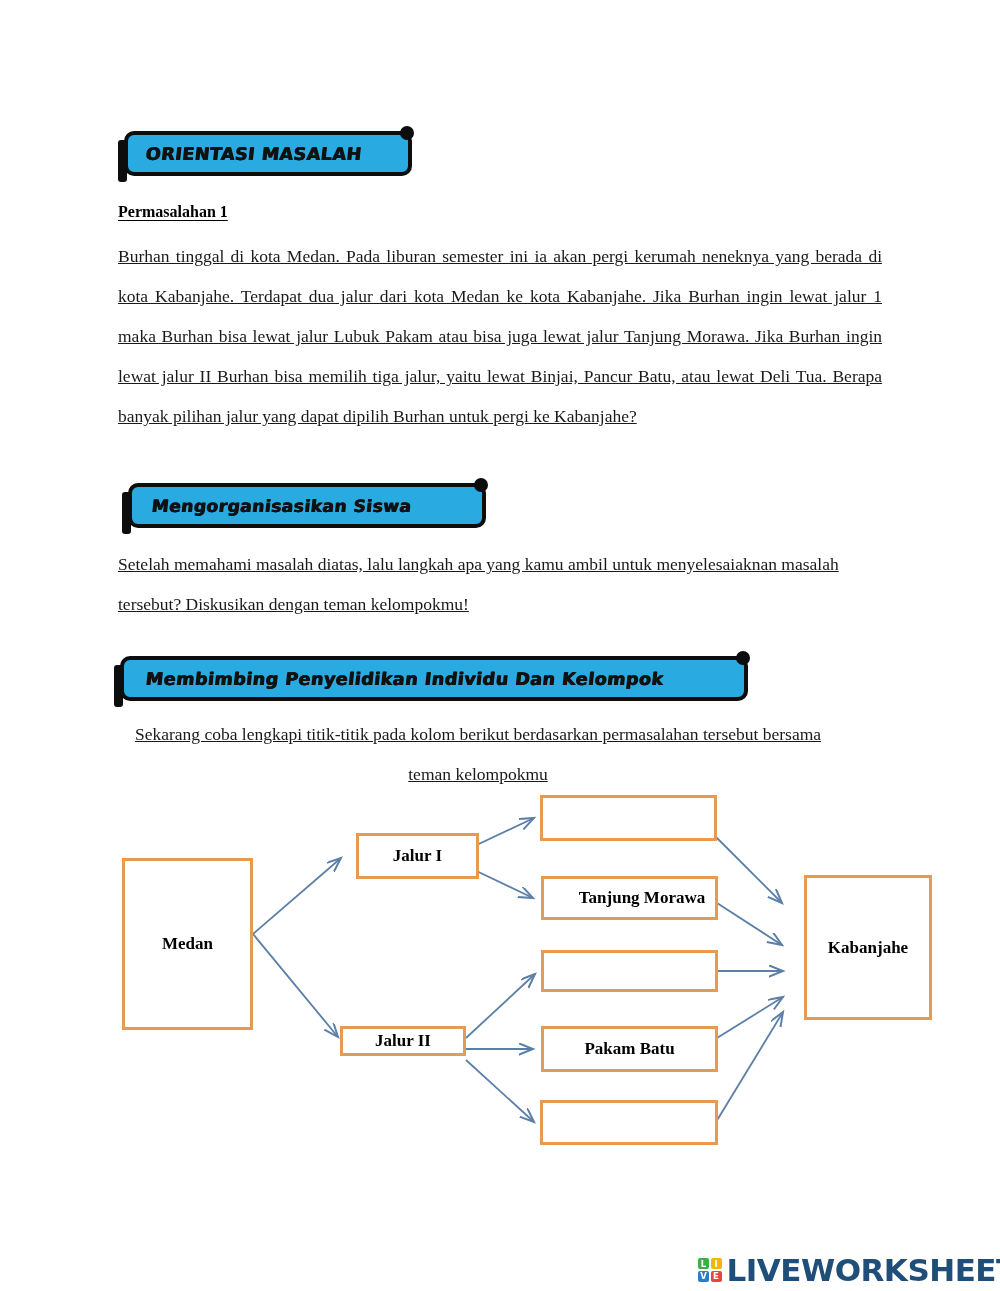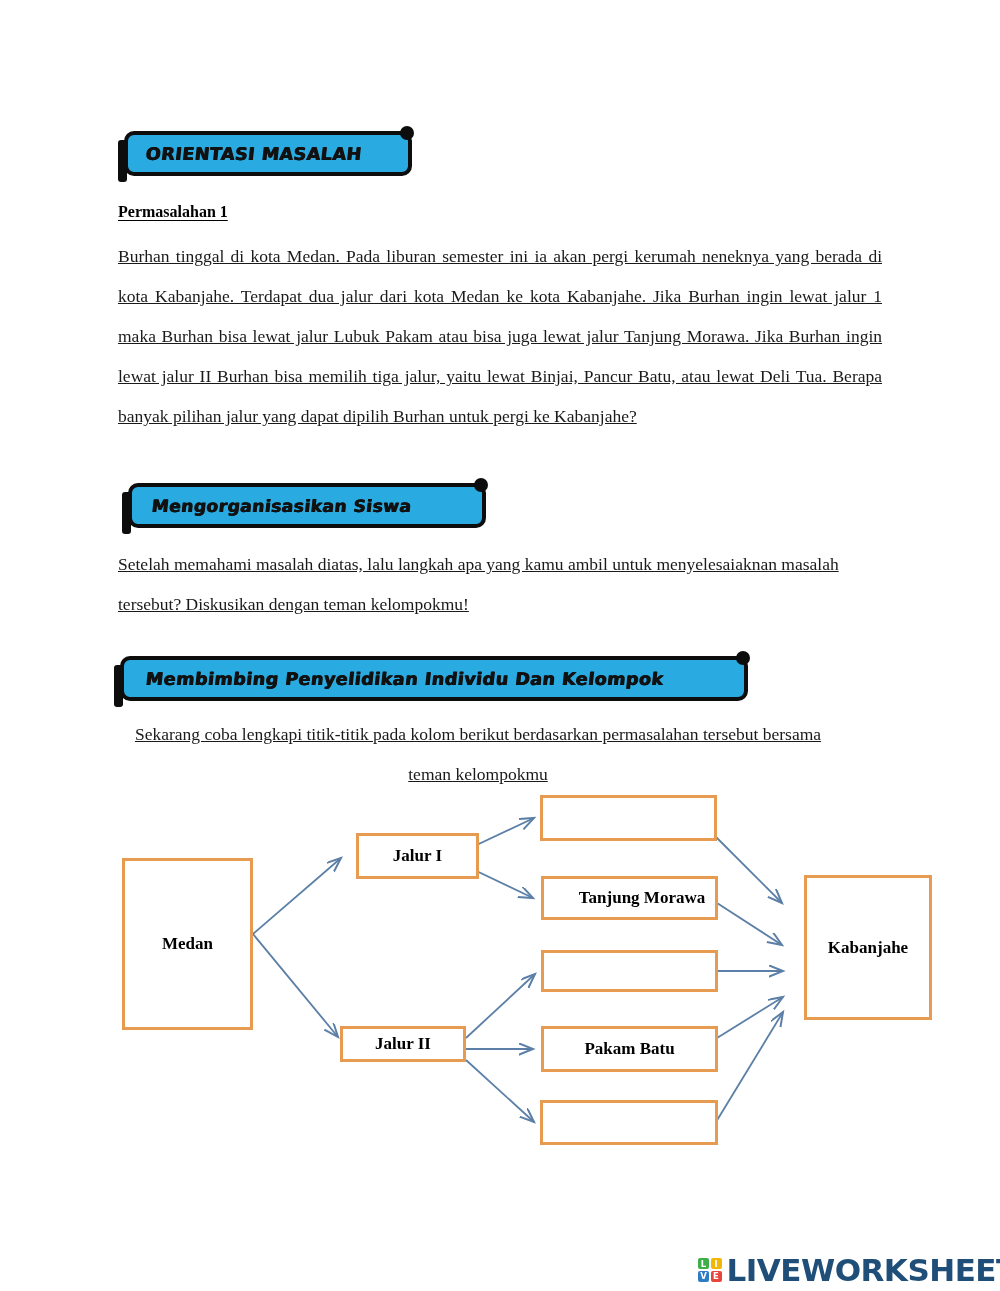--- a/index.html
+++ b/index.html
@@ -194,21 +194,21 @@
       <path d="M717,1038 L783,997"></path>
 
       <path d="M716,1122 L783,1012"></path>
     </g>
   </svg>
 
   <div class="nodebox" style="left:122px; top:858px; width:131px; height:172px;">Medan</div>
 
   <div class="nodebox" style="left:356px; top:833px; width:123px; height:46px;">Jalur I</div>
 
-  <div class="nodebox" style="left:340px; top:1026px; width:126px; height:36px;">Jalur II</div>
+  <div class="nodebox" style="left:340px; top:1026px; width:126px; height:30px;">Jalur II</div>
 
   <div class="nodebox blank" style="left:540px; top:795px; width:177px; height:46px;"></div>
 
   <div class="nodebox" style="left:541px; top:876px; width:177px; height:44px;padding-left:25px;">Tanjung Morawa</div>
 
   <div class="nodebox blank" style="left:541px; top:950px; width:177px; height:42px;"></div>
 
   <div class="nodebox" style="left:541px; top:1026px; width:177px; height:46px;">Pakam Batu</div>
 
   <div class="nodebox blank" style="left:540px; top:1100px; width:178px; height:45px;"></div>

